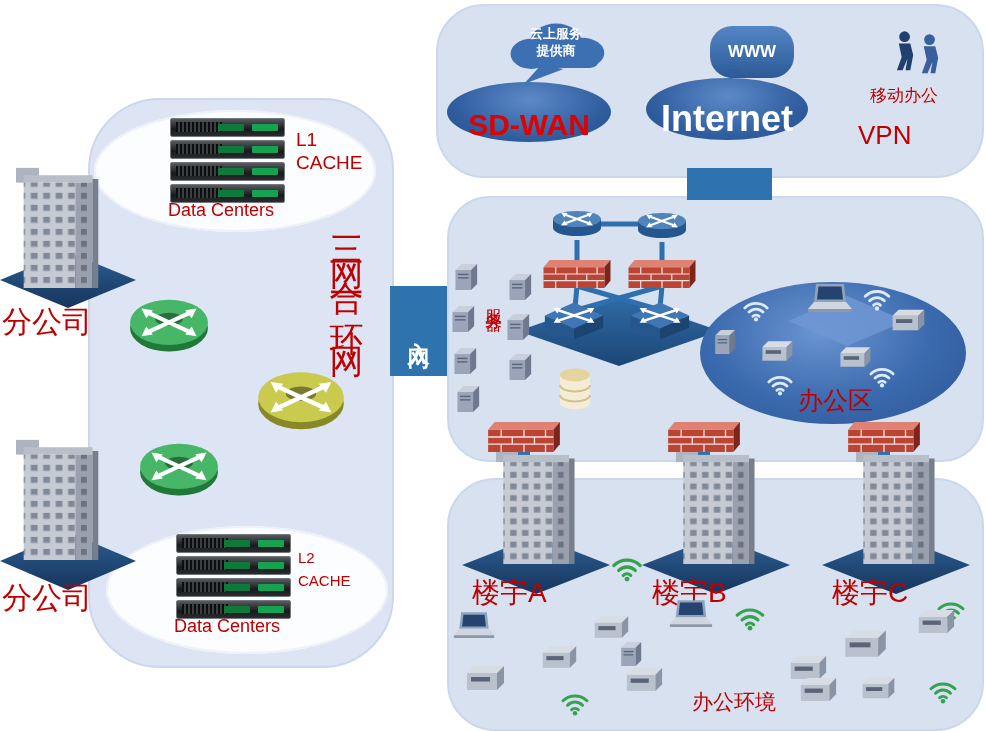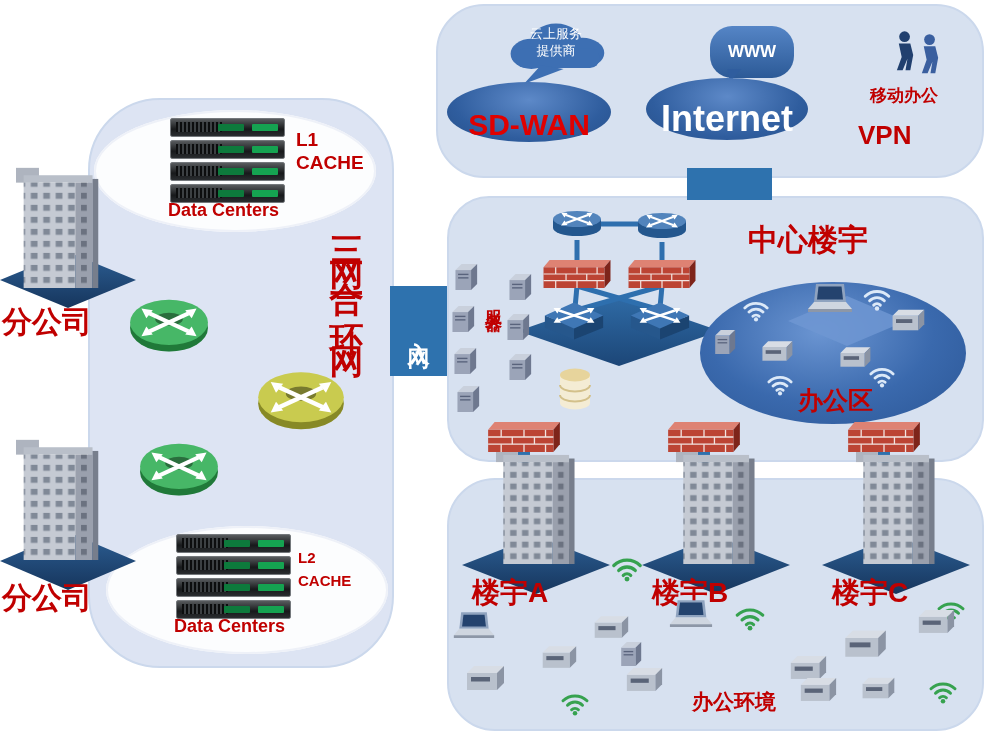--- a/index.html
+++ b/index.html
@@ -4,35 +4,35 @@
 <style>
   html,body{margin:0;padding:0}
   body{font-family:"Liberation Sans",sans-serif;background:#fff}
   #canvas{position:relative;width:985px;height:731px;background:#fff;overflow:hidden}
   .abs{position:absolute}
   .panel{position:absolute;background:#d7e1f0;border:2px solid #cbd8ec}
   .bar{position:absolute;background:#2e72ae}
   .diamond{position:absolute;clip-path:polygon(50% 0,100% 50%,50% 100%,0 50%);background:linear-gradient(180deg,#2d6096,#16355c)}
   .diamond.platform{background:linear-gradient(180deg,#2f6ba6,#1c4677)}
   .diamond.light{background:#6f97d2;opacity:.85}
-  .red{color:#c00000;font-weight:700}
+  .red{color:#c00000;font-weight:400}
   .bright-red{color:#e00000;font-weight:700}
   .white-bold{color:#fff;font-weight:700}
   .wellipse{position:absolute;background:#fcfdfe;border-radius:50%;box-shadow:inset 0 0 0 2px #eef1f8}
   .bellipse{position:absolute;border-radius:50%;background:radial-gradient(ellipse at 50% 30%,#5d89c8,#2f5d9e 65%,#27508a);display:flex;align-items:flex-end;justify-content:center}
   .office-ellipse{position:absolute;border-radius:50%;background:radial-gradient(ellipse at 45% 35%,#6b95d2 0%,#3a69ad 55%,#2b5695 100%)}
   .vtext{writing-mode:vertical-rl;text-orientation:upright}
   .bubble{position:absolute;background:linear-gradient(180deg,#5585c6,#2c5a97);border-radius:22px;display:flex;align-items:center;justify-content:center}
   .bubble::after{content:"";position:absolute;left:14px;bottom:-11px;width:0;height:0;border:7px solid transparent;border-top:13px solid #2f5d9e;transform:skewX(-18deg)}
   .rack{position:absolute}
   .srv{width:113px;height:17px;margin-bottom:3px;background:linear-gradient(180deg,#585b5e,#17191b 60%,#2a2d30);border:1px solid #74787c;border-radius:2px;position:relative}
   .srv::before{content:"";position:absolute;left:5px;top:3px;width:46px;height:10px;background:repeating-linear-gradient(90deg,#0c0d0e 0 2px,#3c4043 2px 4px)}
   .srv::after{content:"";position:absolute;right:6px;top:5px;width:26px;height:7px;background:#15a351;border-radius:1px;box-shadow:-34px 0 0 #0d7a3c}
   .ic{position:absolute}
-  .cloud-text{position:absolute;display:flex;flex-direction:column;align-items:center;justify-content:center;color:#fff;font-weight:400;font-size:13px;line-height:17px}
+  .cloud-text{position:absolute;display:flex;flex-direction:column;align-items:center;justify-content:center;color:#fff;font-weight:700;font-size:13px;line-height:17px}
 </style>
 </head>
 <body>
 
 <div id="canvas">
 
   <svg width="0" height="0" style="position:absolute" aria-hidden="true">
     <defs>
       <pattern id="win" width="13" height="13" patternUnits="userSpaceOnUse">
         <rect width="13" height="13" fill="#c5cad3"></rect>
@@ -264,21 +264,20 @@
       <use href="#sym-building"></use>
     </svg>
   <div class="abs red" style="left:2px;top:302px;font-size:30px">分公司</div>
 
   <div class="diamond" style="left:0px;top:532px;width:136px;height:58px"></div>
   <svg class="ic" style="left:16px;top:438px;width:88px;height:122px">
       <use href="#sym-building"></use>
     </svg>
   <div class="abs red" style="left:2px;top:578px;font-size:30px">分公司</div>
 
-  <div class="abs red" style="left:748px;top:220px;font-size:30px">中心楼宇</div>
 
   <div class="diamond platform" style="left:518px;top:296px;width:202px;height:70px"></div>
 
   <svg class="abs" style="left:447px;top:196px" width="533" height="262">
     <g stroke="#2e6fae" stroke-width="5">
       <line x1="130" y1="44" x2="130" y2="68"></line>
       <line x1="215" y1="46" x2="215" y2="68"></line>
       <line x1="152" y1="28" x2="192" y2="28"></line>
       <line x1="130" y1="90" x2="128" y2="112"></line>
       <line x1="215" y1="90" x2="213" y2="112"></line>

